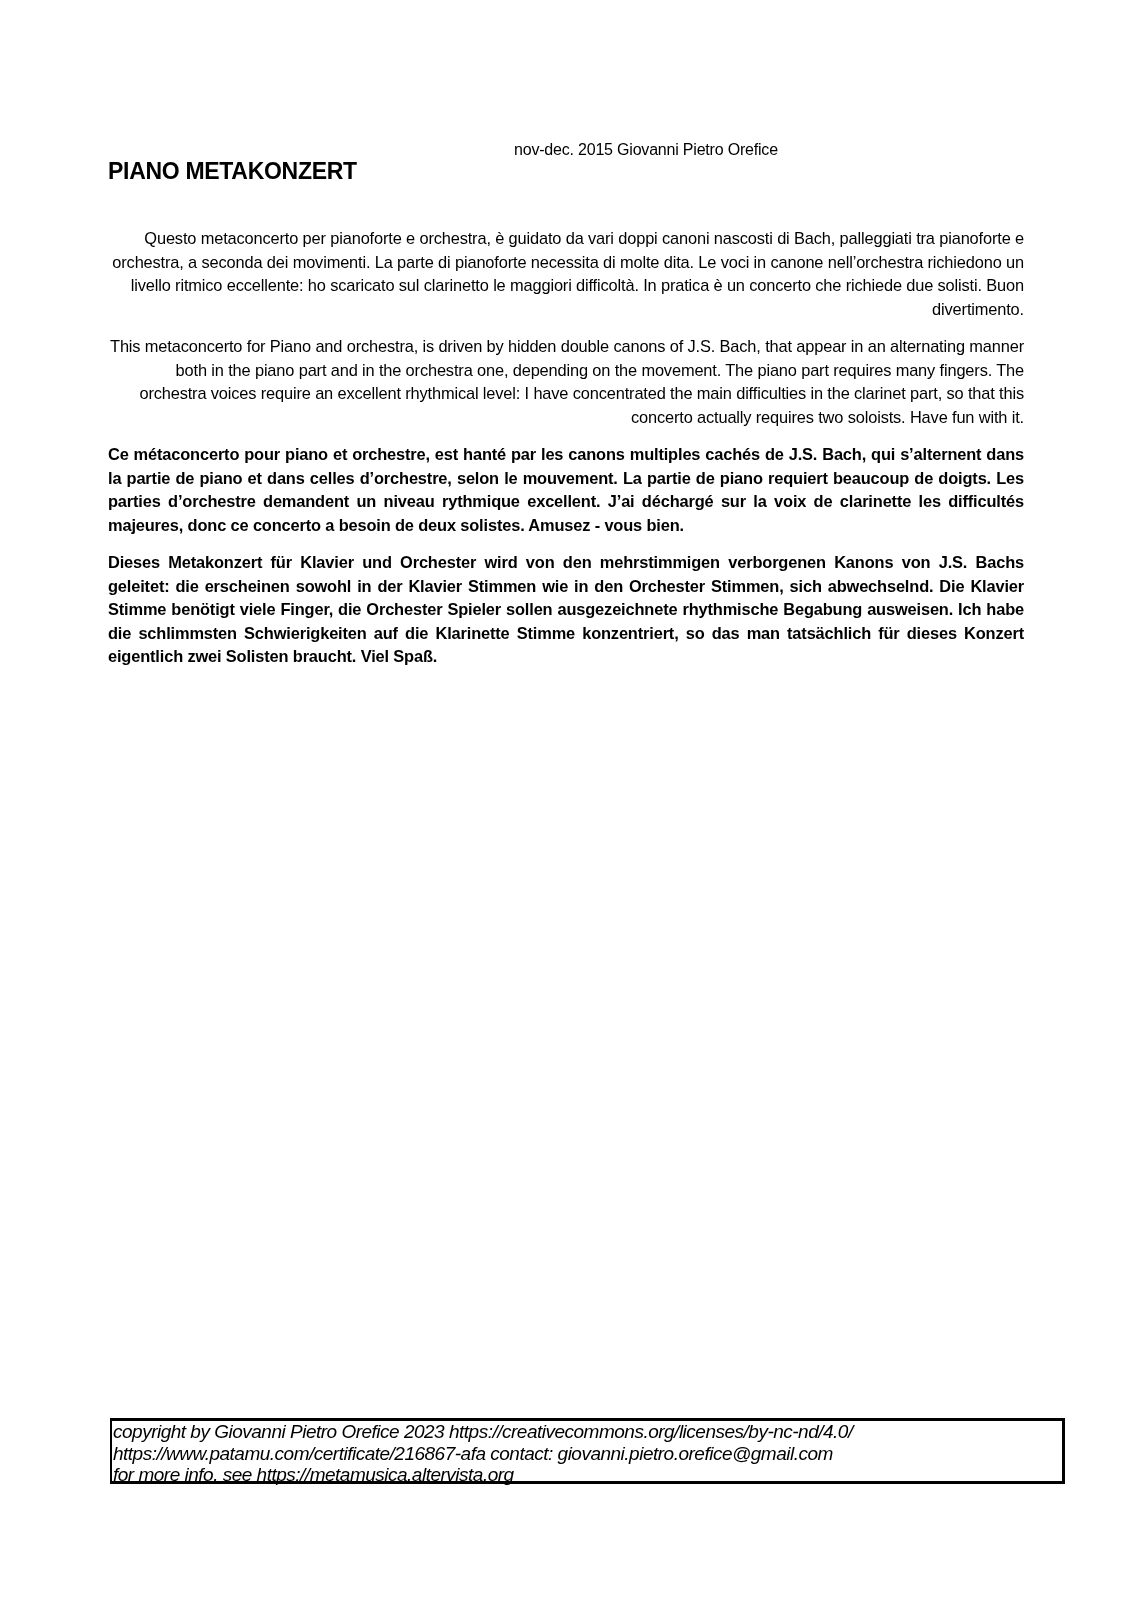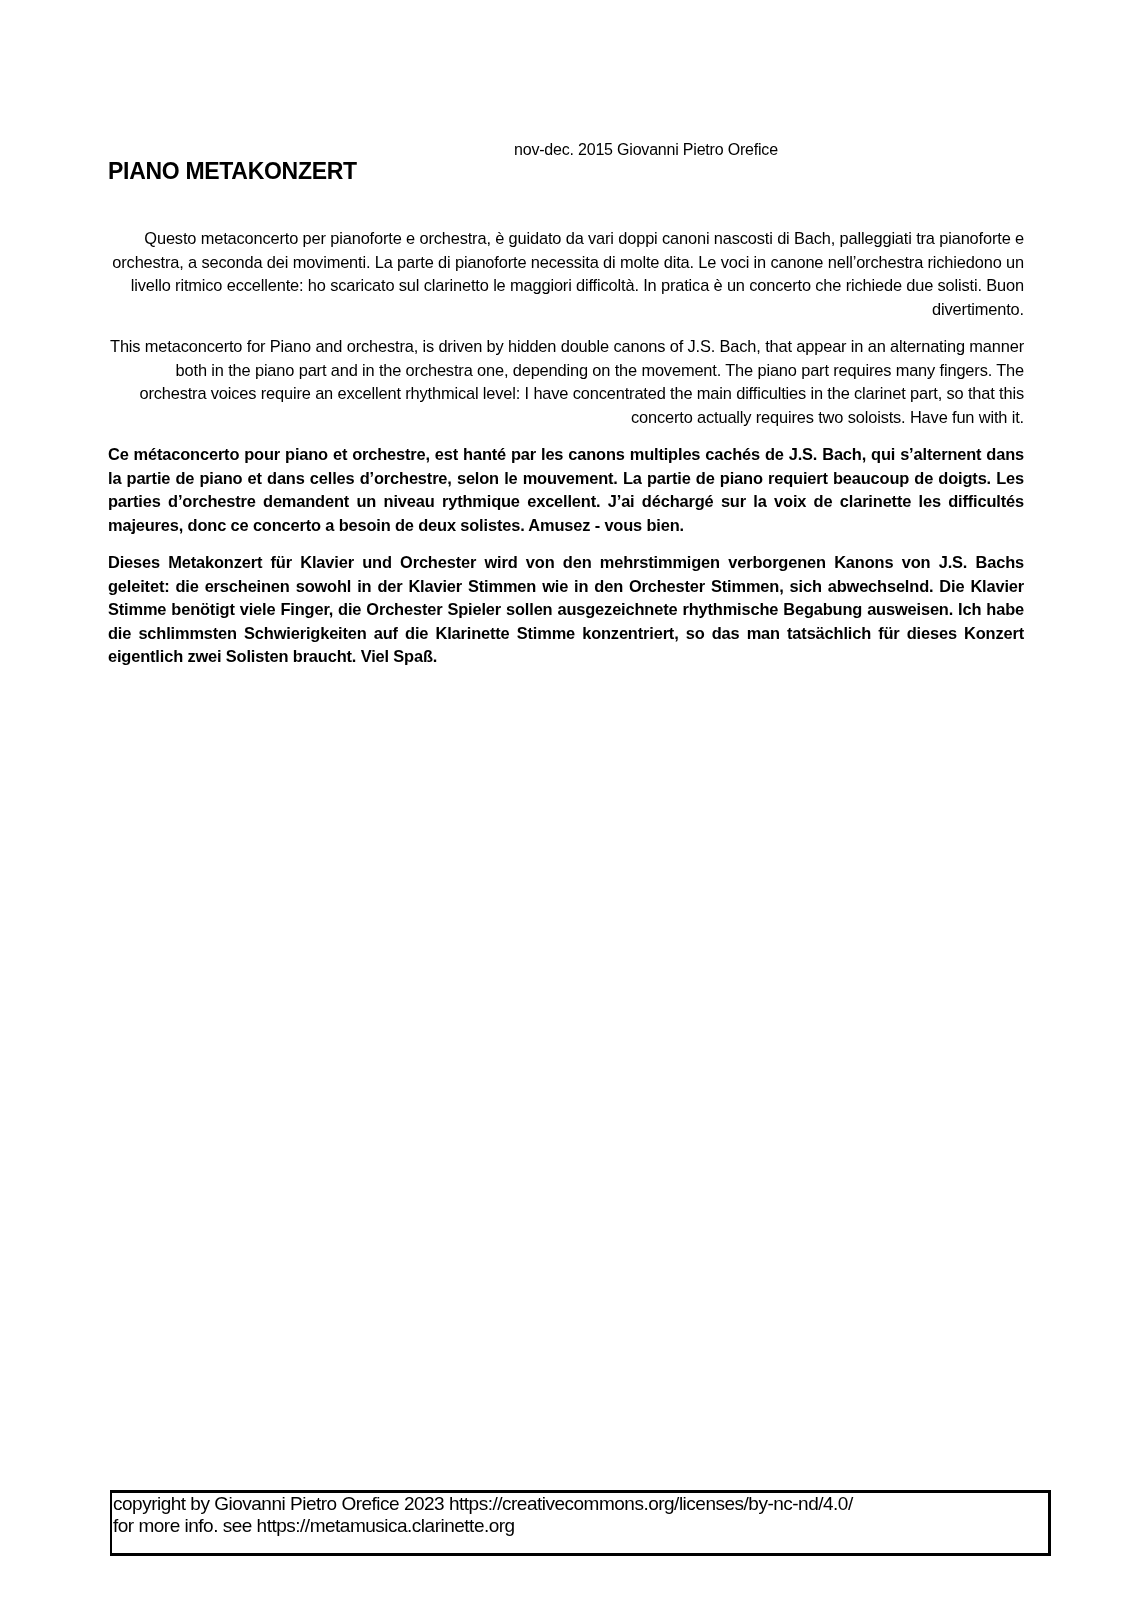--- a/index.html
+++ b/index.html
@@ -59,27 +59,28 @@
       text-align: justify;
       text-align-last: left;
       font-weight: bold;
     }
     .para.left {
       text-align: right;
     }
     .footer-box {
       position: absolute;
       left: 110px;
-      top: 1490px;
+      top: 1418px;
       width: 935px;
       height: 60px;
       border: 3px solid #000000;
       border-left-width: 2px;
-      padding: 0 0 0 1px;
+      padding: 0 14px 0 1px;
       box-sizing: content-box;
+      font-style: italic;
     }
     .footer-line {
       font-family: "Liberation Sans", sans-serif;
       font-size: 19px;
       line-height: 21.5px;
       letter-spacing: -0.5px;
       white-space: nowrap;
     }
   </style>
 </head>
@@ -92,14 +93,15 @@
 
 <div class="body-text">
   <p class="para left">Questo metaconcerto per pianoforte e orchestra, è guidato da vari doppi canoni nascosti di Bach, palleggiati tra pianoforte e orchestra, a seconda dei movimenti. La parte di pianoforte necessita di molte dita. Le voci in canone nell’orchestra richiedono un livello ritmico eccellente: ho scaricato sul clarinetto le maggiori difficoltà. In pratica è un concerto che richiede due solisti. Buon divertimento.</p>
   <p class="para left">This metaconcerto for Piano and orchestra, is driven by hidden double canons of J.S. Bach, that appear in an alternating manner both in the piano part and in the orchestra one, depending on the movement. The piano part requires many fingers. The orchestra voices require an excellent rhythmical level: I have concentrated the main difficulties in the clarinet part, so that this concerto actually requires two soloists. Have fun with it.</p>
   <p class="para justify">Ce métaconcerto pour piano et orchestre, est hanté par les canons multiples cachés de J.S. Bach, qui s’alternent dans la partie de piano et dans celles d’orchestre, selon le mouvement.  La partie de piano requiert beaucoup de doigts. Les parties d’orchestre demandent un niveau rythmique excellent. J’ai déchargé sur la voix de clarinette les difficultés majeures, donc ce concerto a besoin de deux solistes. Amusez - vous bien.</p>
   <p class="para justify">Dieses Metakonzert für Klavier und Orchester wird von den mehrstimmigen verborgenen Kanons von J.S. Bachs geleitet: die erscheinen sowohl in der Klavier Stimmen wie in den Orchester Stimmen, sich abwechselnd. Die Klavier Stimme benötigt viele Finger, die Orchester Spieler sollen ausgezeichnete rhythmische Begabung ausweisen. Ich habe die schlimmsten Schwierigkeiten auf die Klarinette Stimme konzentriert, so das man tatsächlich für dieses Konzert eigentlich zwei Solisten braucht. Viel Spaß.</p>
 </div>
 
 <div class="footer-box">
   <div class="footer-line">copyright by Giovanni Pietro Orefice 2023 https://creativecommons.org/licenses/by-nc-nd/4.0/</div>
-  <div class="footer-line">for more info. see https://metamusica.clarinette.org</div>
+  <div class="footer-line">https://www.patamu.com/certificate/216867-afa contact: giovanni.pietro.orefice@gmail.com</div>
+  <div class="footer-line">for more info. see https://metamusica.altervista.org</div>
 </div>
 
 </body></html>

